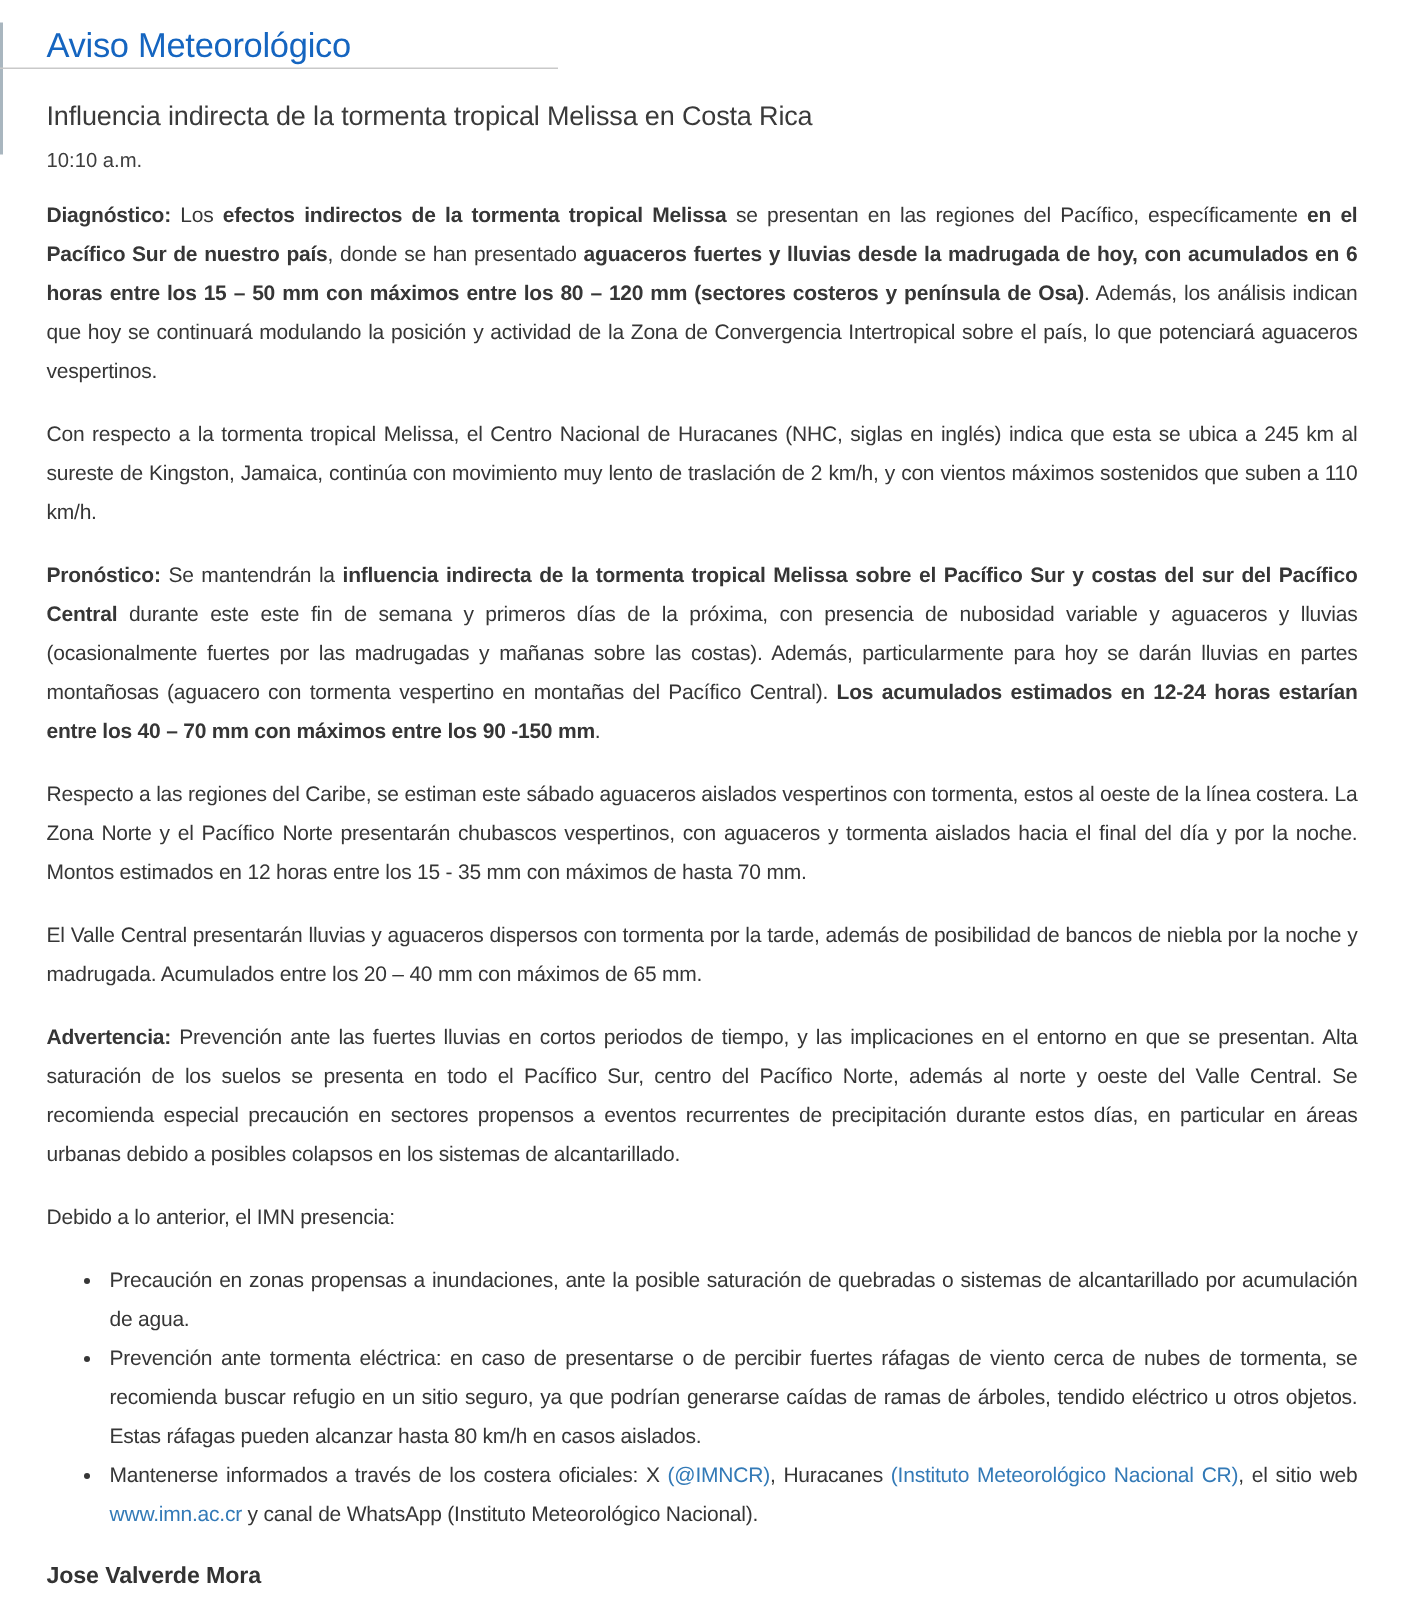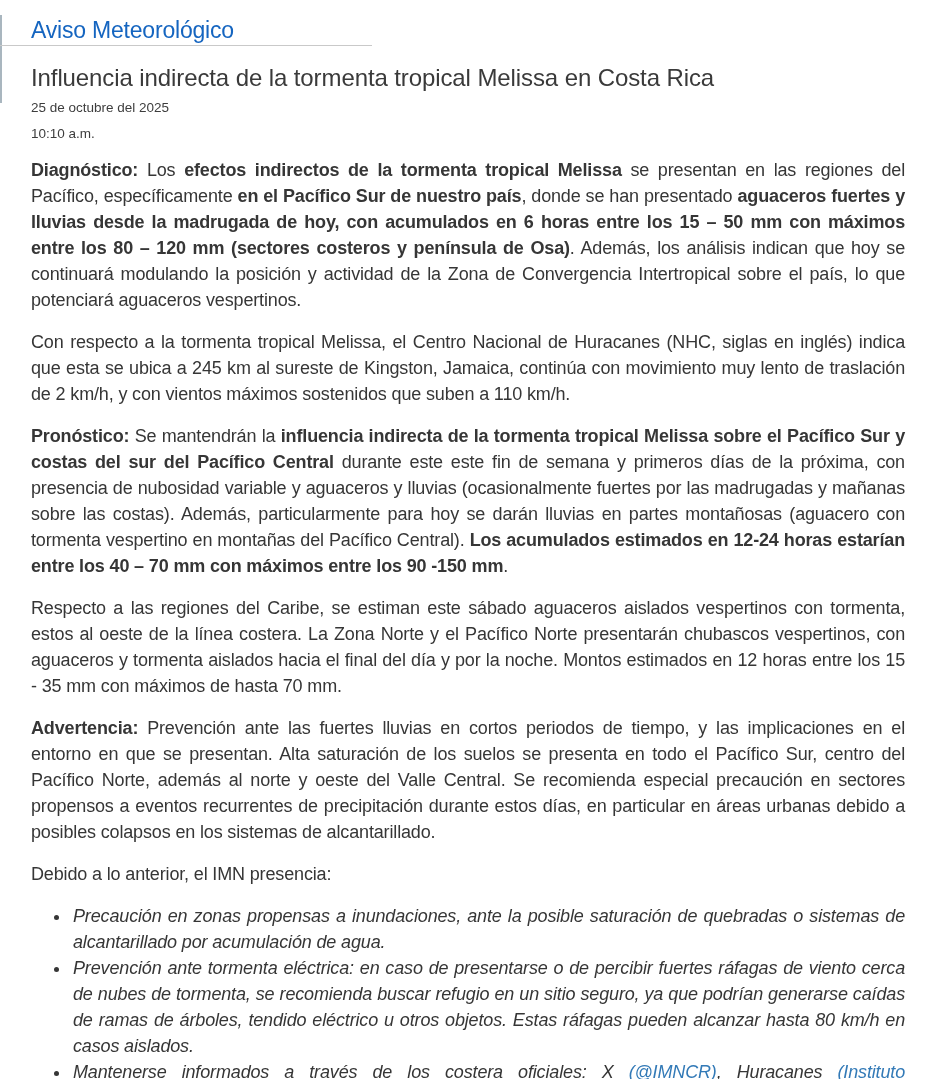--- a/index.html
+++ b/index.html
@@ -39,51 +39,50 @@
     margin: 0;
     padding-top: 13px;
     font-size: 23px;
     line-height: 34px;
     font-weight: 400;
     letter-spacing: -0.2px;
     color: var(--title-blue, #1565c0);
   }
   h2.subtitle {
     margin: 19px 0 0 0;
-    font-size: 24px;
+    font-size: 18px;
     line-height: 23px;
     font-weight: 400;
     letter-spacing: -0.1px;
     color: #3a3a3a;
   }
   .meta {
     margin-top: 11px;
     font-size: 13.5px;
     line-height: 16px;
     color: #3d3d3d;
   }
   .meta.time { margin-top: 10px; margin-bottom: 15px; }
   p.body, li.body {
-    font-size: 18px;
+    font-size: 14px;
     line-height: 26px;
     letter-spacing: -0.15px;
     text-align: justify;
     margin: 0 0 16px 0;
     color: var(--body-text, #363636);
   }
   p.body .b, li.body .b { font-weight: 700; }
   p.italic { }
   ul.recs {
     margin: 0 0 16px 0;
     padding: 0 0 0 40px;
   }
   ul.recs li {
     margin: 0;
     padding-left: 2px;
-    font-style: italic;
   }
   a.lnk {
     color: var(--link-blue, #337ab7);
     text-decoration: none;
     cursor: pointer;
   }
   p.sig {
     margin: 0 0 6px 0;
     font-size: 15.5px;
     line-height: 26px;
@@ -94,27 +93,27 @@
 </style>
 </head>
 <body>
 
 <div class="page">
   <div class="left-edge"></div>
   <div class="title-underline"></div>
 
   <h1 class="title">Aviso Meteorológico</h1>
   <h2 class="subtitle">Influencia indirecta de la tormenta tropical Melissa en Costa Rica</h2>
-  <div class="meta date">25 de octubre del 2025</div>
   <div class="meta time">10:10 a.m.</div>
 
   <p class="body"><span class="b">Diagnóstico: </span><span>Los </span><span class="b">efectos indirectos de la tormenta tropical Melissa</span><span> se presentan en las regiones del Pacífico, específicamente </span><span class="b">en el Pacífico Sur de nuestro país</span><span>, donde se han presentado </span><span class="b">aguaceros fuertes y lluvias desde la madrugada de hoy, con acumulados en 6 horas entre los 15 – 50 mm con máximos entre los 80 – 120 mm (sectores costeros y península de Osa)</span><span>. Además, los análisis indican que hoy se continuará modulando la posición y actividad de la Zona de Convergencia Intertropical sobre el país, lo que potenciará aguaceros vespertinos.</span></p>
   <p class="body"><span>Con respecto a la tormenta tropical Melissa, el Centro Nacional de Huracanes (NHC, siglas en inglés) indica que esta se ubica a 245 km al sureste de Kingston, Jamaica, continúa con movimiento muy lento de traslación de 2 km/h, y con vientos máximos sostenidos que suben a 110 km/h.</span></p>
   <p class="body"><span class="b">Pronóstico: </span><span>Se mantendrán la </span><span class="b">influencia indirecta de la tormenta tropical Melissa sobre el Pacífico Sur y costas del sur del Pacífico Central</span><span> durante este este fin de semana y primeros días de la próxima, con presencia de nubosidad variable y aguaceros y lluvias (ocasionalmente fuertes por las madrugadas y mañanas sobre las costas). Además, particularmente para hoy se darán lluvias en partes montañosas (aguacero con tormenta vespertino en montañas del Pacífico Central). </span><span class="b">Los acumulados estimados en 12-24 horas estarían entre los 40 – 70 mm con máximos entre los 90 -150 mm</span><span>.</span></p>
   <p class="body"><span>Respecto a las regiones del Caribe, se estiman este sábado aguaceros aislados vespertinos con tormenta, estos al oeste de la línea costera. La Zona Norte y el Pacífico Norte presentarán chubascos vespertinos, con aguaceros y tormenta aislados hacia el final del día y por la noche. Montos estimados en 12 horas entre los 15 - 35 mm con máximos de hasta 70 mm.</span></p>
+  <p class="body"><span>El Valle Central presentarán lluvias y aguaceros dispersos con tormenta por la tarde, además de posibilidad de bancos de niebla por la noche y madrugada. Acumulados entre los 20 – 40 mm con máximos de 65 mm.</span></p>
   <p class="body italic"><span class="b">Advertencia: </span><span>Prevención ante las fuertes lluvias en cortos periodos de tiempo, y las implicaciones en el entorno en que se presentan. Alta saturación de los suelos se presenta en todo el Pacífico Sur, centro del Pacífico Norte, además al norte y oeste del Valle Central. Se recomienda especial precaución en sectores propensos a eventos recurrentes de precipitación durante estos días, en particular en áreas urbanas debido a posibles colapsos en los sistemas de alcantarillado.</span></p>
   <p class="body"><span>Debido a lo anterior, el IMN presencia:</span></p>
 
   <ul class="recs">
     <li class="body"><span>Precaución en zonas propensas a inundaciones, ante la posible saturación de quebradas o sistemas de alcantarillado por acumulación de agua.</span></li>
     <li class="body"><span>Prevención ante tormenta eléctrica: en caso de presentarse o de percibir fuertes ráfagas de viento cerca de nubes de tormenta, se recomienda buscar refugio en un sitio seguro, ya que podrían generarse caídas de ramas de árboles, tendido eléctrico u otros objetos. Estas ráfagas pueden alcanzar hasta 80 km/h en casos aislados.</span></li>
     <li class="body"><span>Mantenerse informados a través de los costera oficiales: X </span><a class="lnk" href="#">(@IMNCR)</a><span>, Huracanes </span><a class="lnk" href="#">(Instituto Meteorológico Nacional CR)</a><span>, el sitio web </span><a class="lnk" href="#">www.imn.ac.cr</a><span> y canal de WhatsApp (Instituto Meteorológico Nacional).</span></li>
   </ul>
 
   <p class="sig">Jose Valverde Mora</p>

